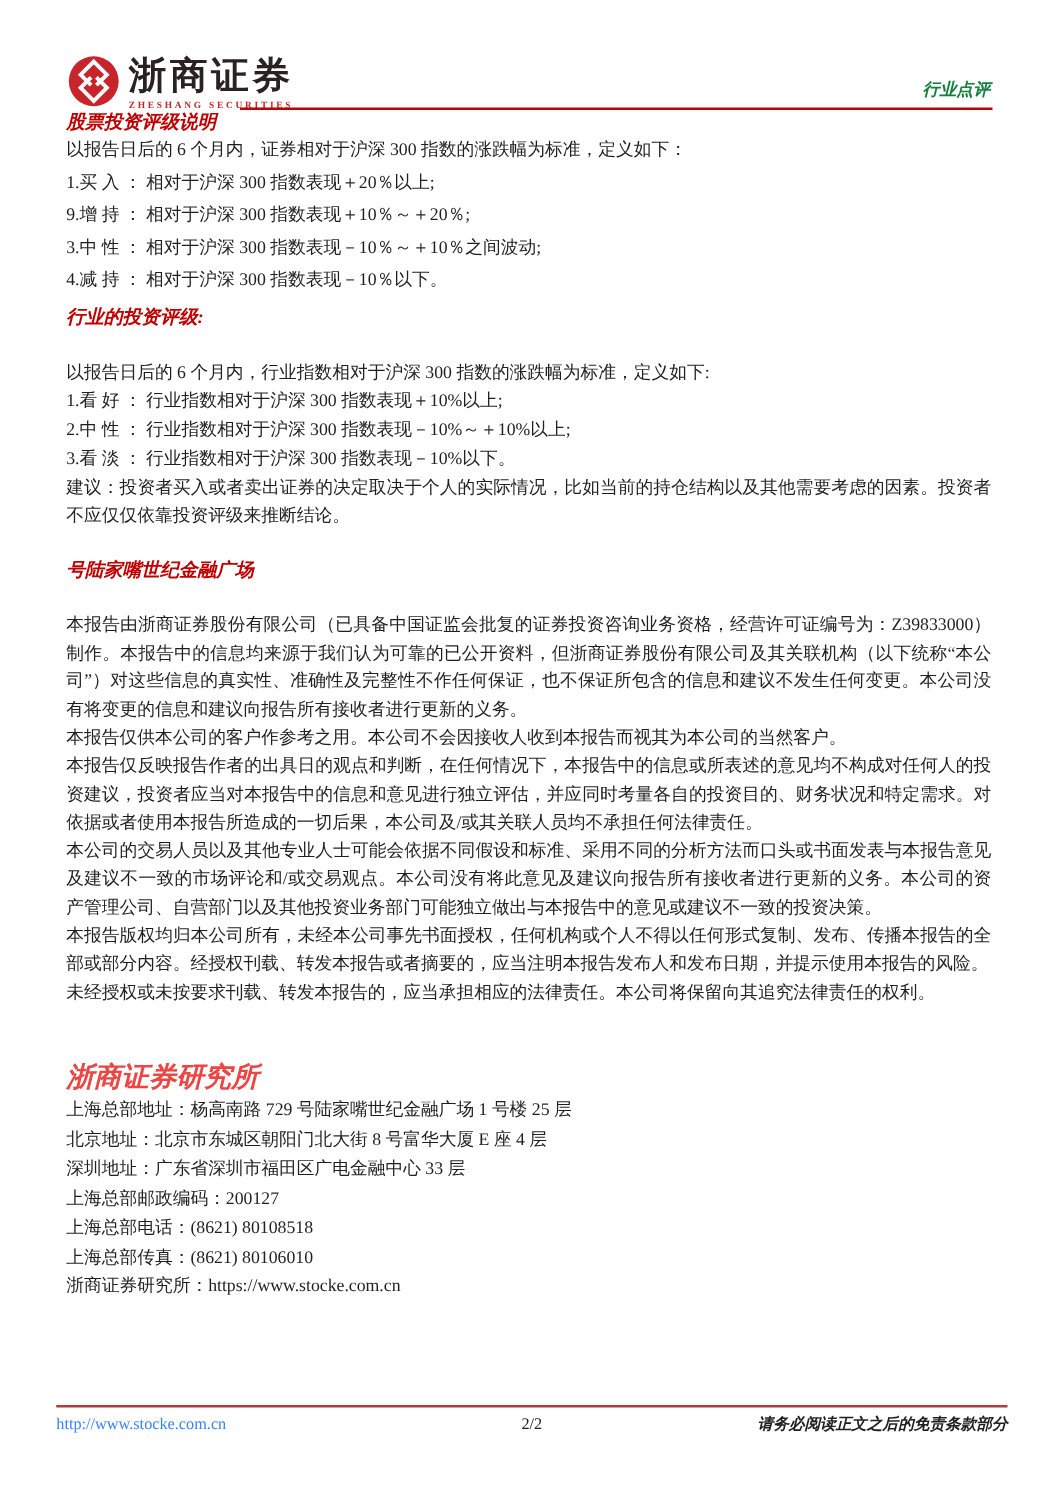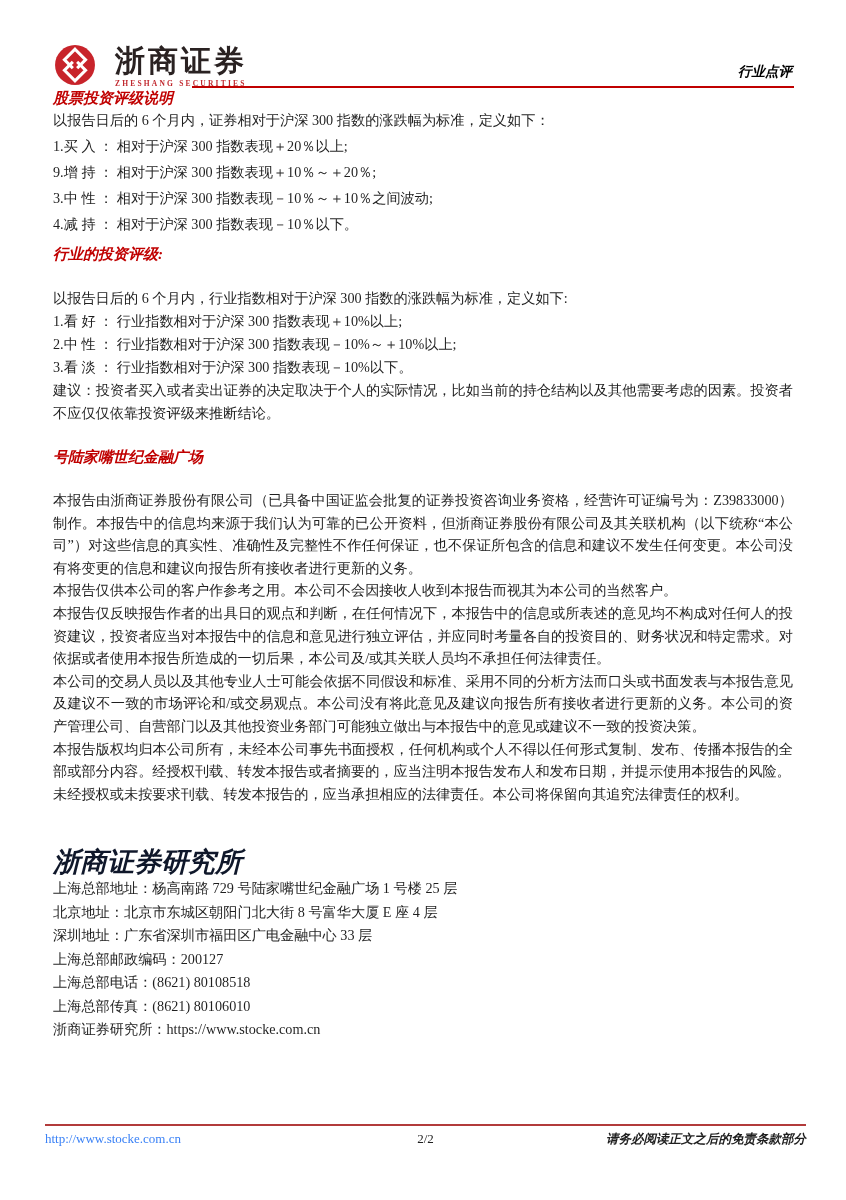--- a/index.html
+++ b/index.html
@@ -15,21 +15,21 @@
     color: #1f1f1f;
   }
 
   
   .logo {
     position: absolute;
     left: 54px;
     top: 44px;
     display: flex;
     align-items: flex-start;
-    gap: 19px;
+    gap: 7px;
   }
   .emblem { width: 42px; height: 42px; display: block; }
   .brand-name {
     font-size: 30px;
     font-weight: bold;
     letter-spacing: 3px;
     color: #2a2222;
     line-height: 34px;
     white-space: nowrap;
   }
@@ -41,21 +41,21 @@
     margin-top: 1px;
     white-space: nowrap;
   }
   .report-type {
     position: absolute;
     right: 54px;
     top: 63px;
     font-size: 13.5px;
     font-style: italic;
     font-weight: bold;
-    color: #000000;
+    color: #15803d;
   }
   .header-rule {
     position: absolute;
     left: 192px;
     right: 52px;
     top: 86px;
     height: 2px;
     background: #c00000;
   }
 
@@ -77,24 +77,24 @@
   .s1 p { line-height: 26px; }
   .s2 { margin-top: 9px; }
   .s2 .sec-intro { margin-top: 24px; }
   .s2 p { line-height: 23px; }
   .s2 .note { text-align: justify; }
   .s3 { margin-top: 24px; }
   .s3 .paras { margin-top: 23px; }
   .s3 p { line-height: 22.6px; text-align: justify; }
   .s4 { margin-top: 42px; }
   .s4 .sec-heading-lg {
-    color: #0f172a;
+    color: #ef4444;
     font-weight: bold;
     font-style: italic;
-    font-size: 27px;
+    font-size: 22px;
     line-height: 30px;
   }
   .s4 .addr { }
   .s4 p { line-height: 23.5px; }
 
   
   .footer-rule {
     position: absolute;
     left: 45px;
     right: 40px;

